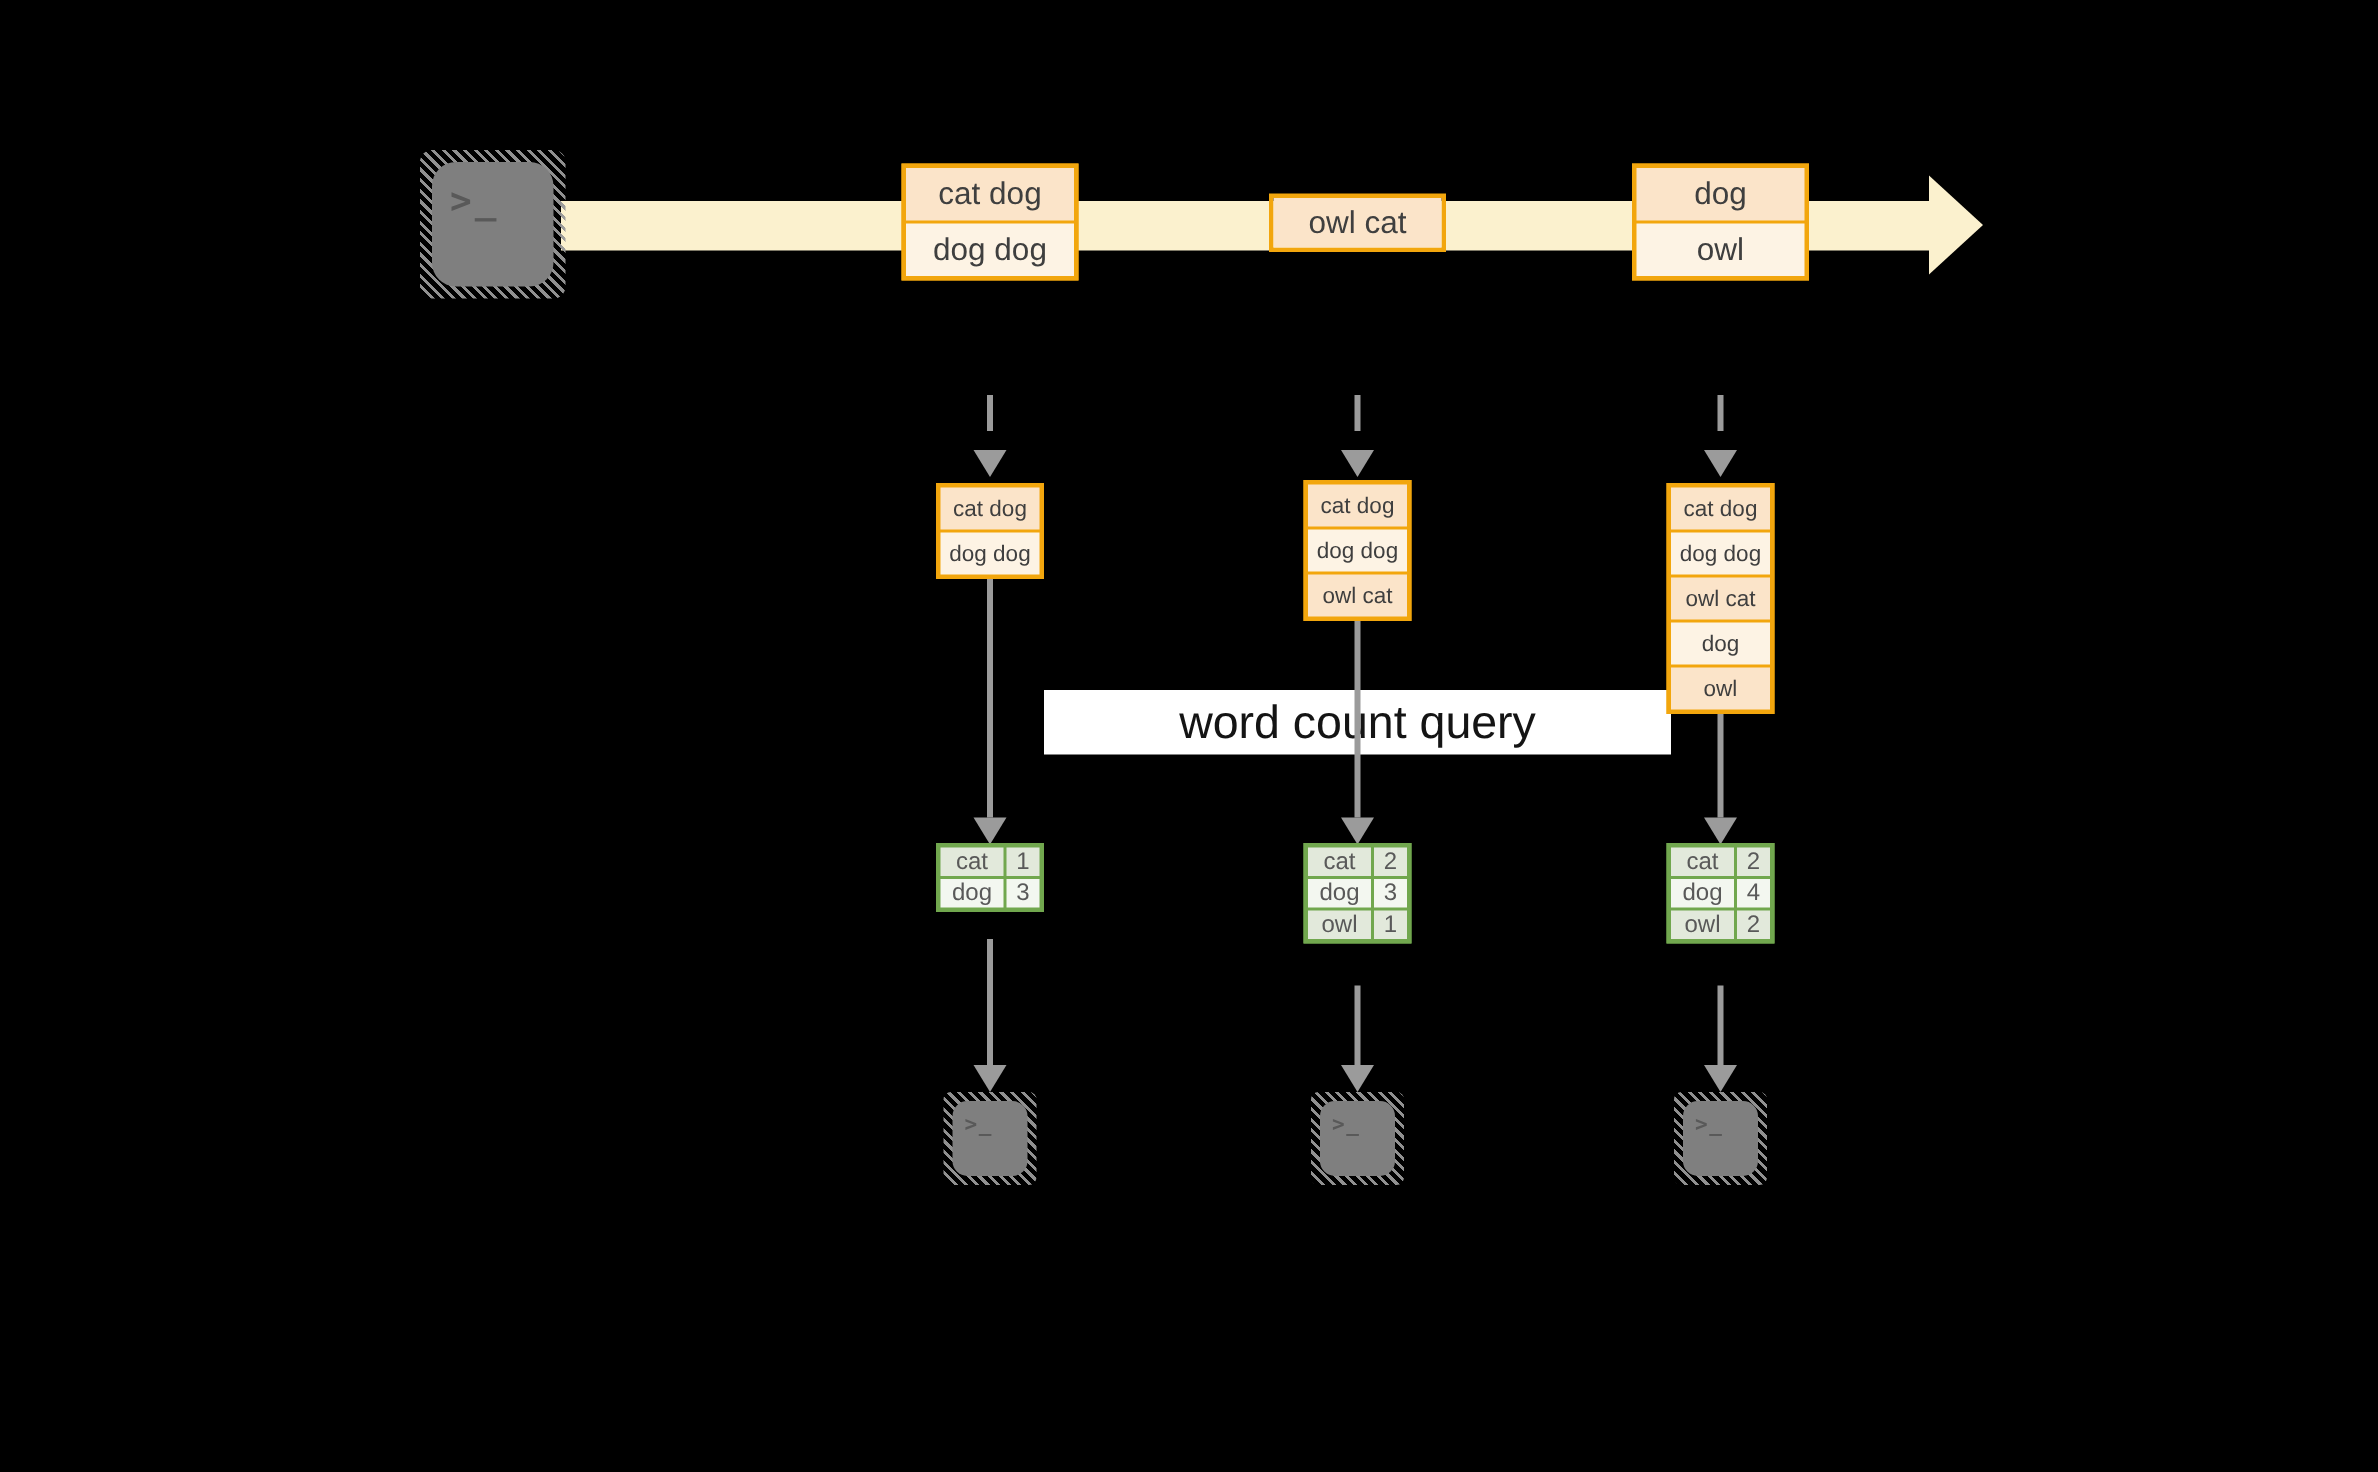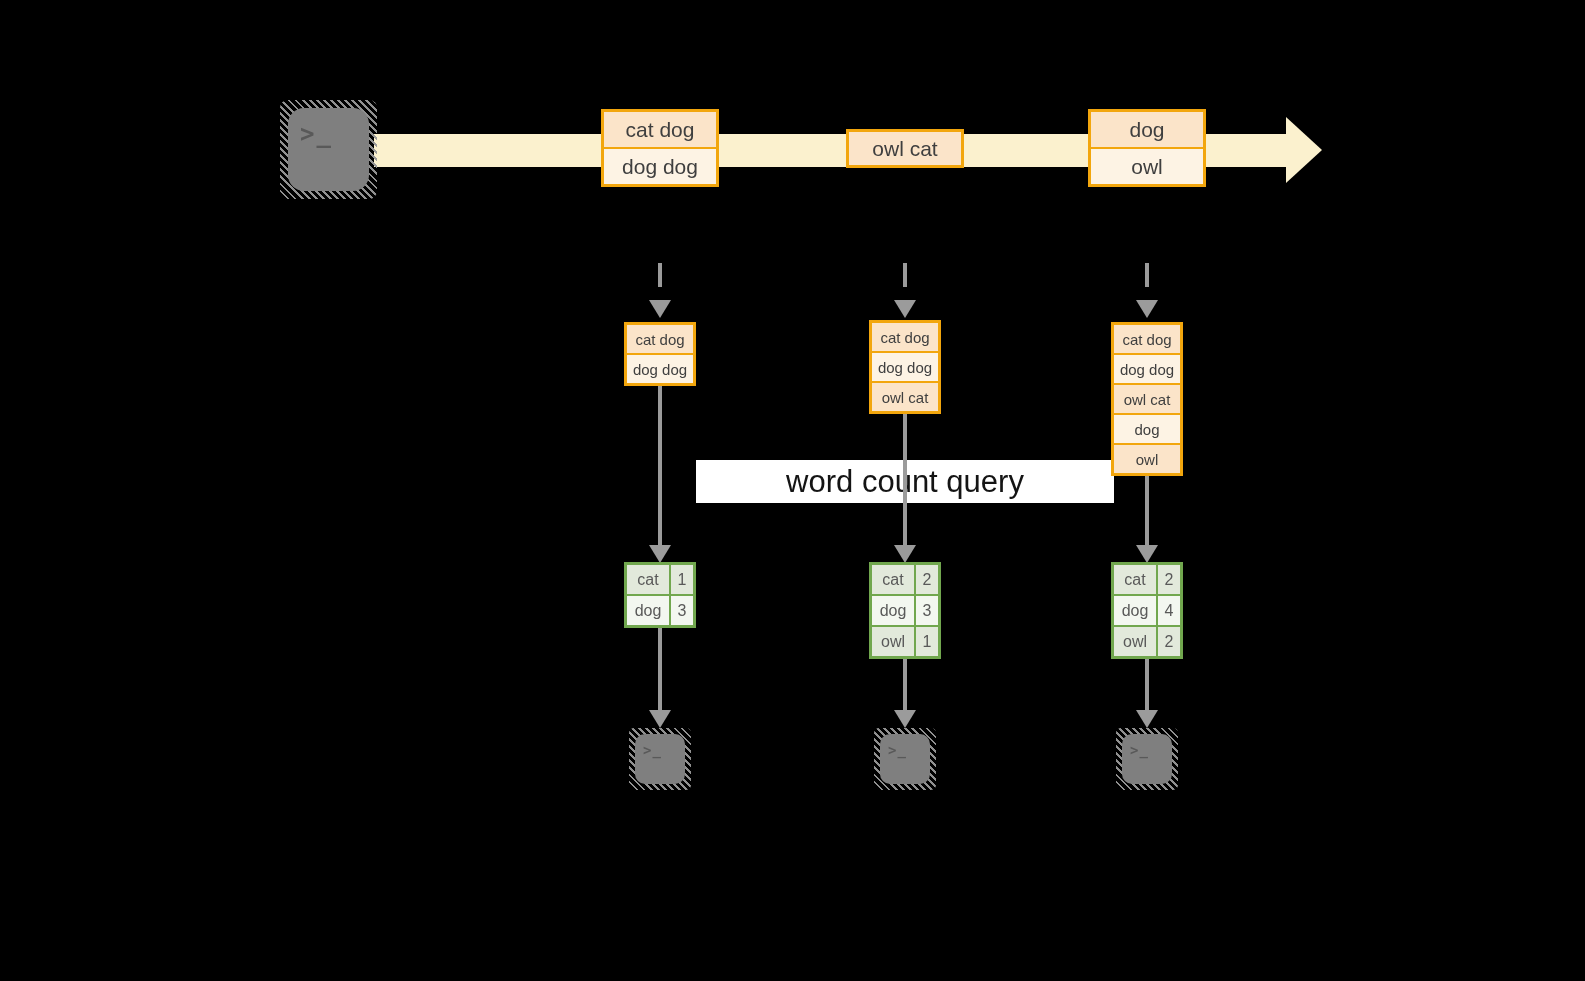--- a/index.html
+++ b/index.html
@@ -23,21 +23,21 @@
   .tl2{left:846px;top:129px;} .tl2 .cell{height:33px;}
   .tl3{left:1088px;top:109px;}
   .st{width:66px;} .st .cell{height:28px;font-size:15px;}
   .st1{left:624px;top:322px;}
   .st2{left:869px;top:320px;}
   .st3{left:1111px;top:322px;}
 
   
   .gtable{display:grid;grid-template-columns:42px 22px;gap:2px;background:#71A74E;
           border:3px solid #71A74E;z-index:4;}
-  .gtable .gcell{display:flex;align-items:center;justify-content:center;height:29px;
+  .gtable .gcell{display:flex;align-items:center;justify-content:center;height:19px;
                  font-size:16px;color:#595959;}
   .gtable .gcell:nth-child(4n+1),.gtable .gcell:nth-child(4n+2){background:#E2E9DB;}
   .gtable .gcell:nth-child(4n+3),.gtable .gcell:nth-child(4n){background:#F3F7F0;}
   .g1{left:624px;top:562px;}
   .g2{left:869px;top:562px;}
   .g3{left:1111px;top:562px;}
 
   
   .vline{width:4px;background:#9B9B9B;z-index:3;}
   .dashline{width:4px;z-index:3;

